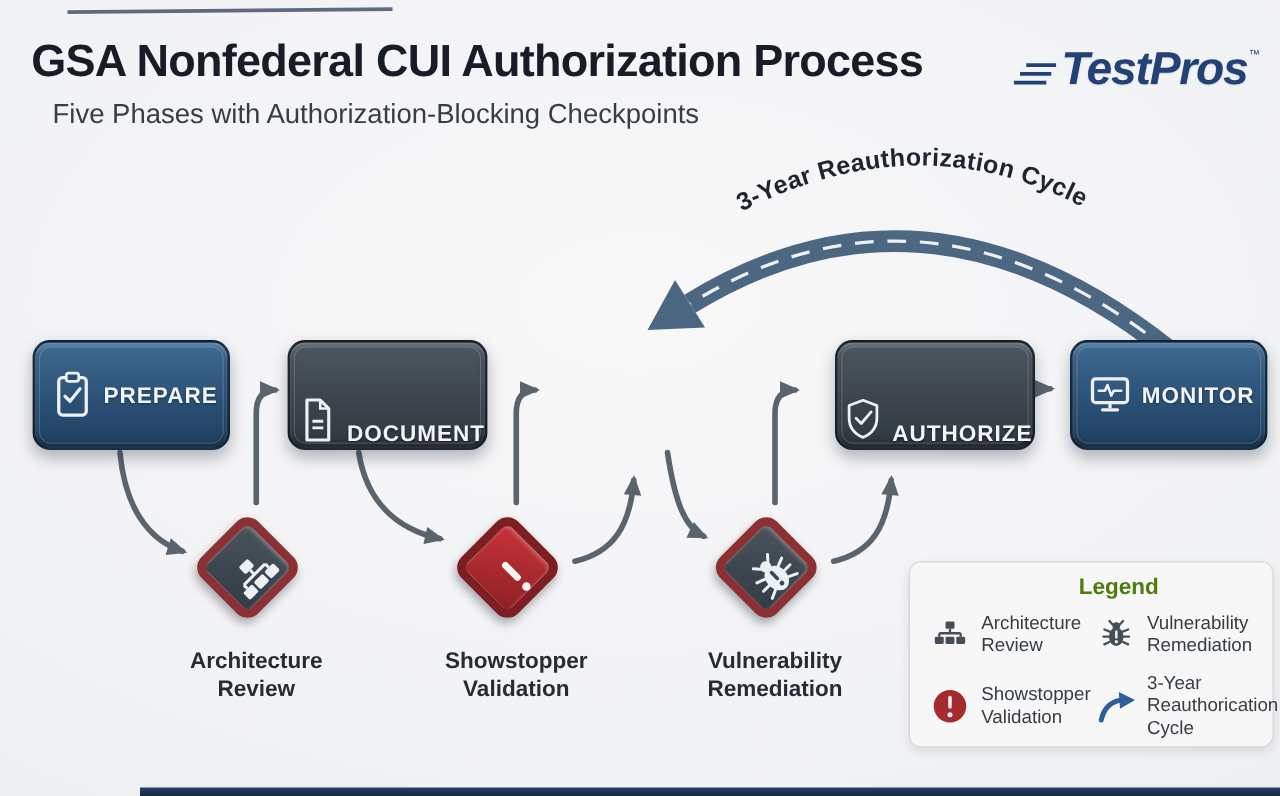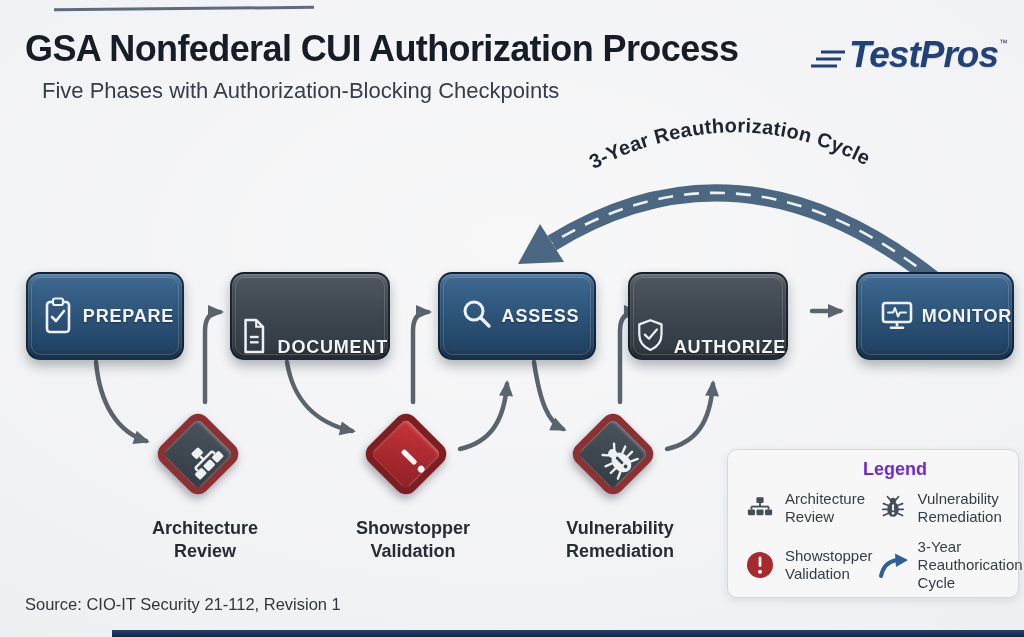--- a/index.html
+++ b/index.html
@@ -47,21 +47,21 @@
   .diamond.red { border-color:#7d1e22; background:linear-gradient(145deg,#c8343a,#8e2025); }
   .diamond-icon { position:absolute; inset:-7px; display:flex; align-items:center;
     justify-content:center; transform:rotate(-45deg); }
   .cp-label { position:absolute; width:190px; text-align:center; font-size:18px;
     font-weight:700; color:#272c34; line-height:1.3; white-space:pre-line; z-index:3; }
 
   
   .legend { position:absolute; left:727px; top:449px; width:292px; height:149px;
     background:#f7f7f8; border:1.5px solid #d7d8db; border-radius:10px;
     box-shadow:0 3px 8px rgba(30,40,55,.10); z-index:3; padding-top:9px; }
-  .legend-title { text-align:center; font-size:18px; font-weight:600; color:#6d28d9;padding-left:44px; }
+  .legend-title { text-align:center; font-size:18px; font-weight:600; color:#4d7c0f;padding-left:44px; }
   .legend-grid { display:grid; grid-template-columns:1fr 1.08fr; row-gap:13px;
     column-gap:4px; padding:10px 8px 0 16px; }
   .legend-item { display:flex; align-items:center; gap:9px; }
   .legend-item .li-icon { flex:0 0 32px; display:flex; justify-content:center; }
   .legend-item .li-label { font-size:15px; color:#363d45; line-height:1.18;
     white-space:pre-line; }
 
   
   .source { position:absolute; left:25px; top:595px; font-size:16.5px; color:#31363e; }
 
@@ -132,37 +132,30 @@
   <div class="phase slate" style="left:230px; width:160px;">
     <svg width="44" height="44" viewBox="0 0 44 44">
       <path d="M14 5.5 h11 l7 7 v26 h-18 z" fill="none" stroke="#edf1f5" stroke-width="2.6" stroke-linejoin="round"></path>
       <path d="M25 5.5 v7 h7" fill="none" stroke="#edf1f5" stroke-width="2.2"></path>
       <line x1="18.5" y1="23" x2="27.5" y2="23" stroke="#edf1f5" stroke-width="2.4"></line>
       <line x1="18.5" y1="28.5" x2="27.5" y2="28.5" stroke="#edf1f5" stroke-width="2.4"></line>
     </svg>
     <div class="label">DOCUMENT</div>
   </div>
 
-  <div class="phase blue" style="left:438px; width:158px;">
-    <svg width="44" height="44" viewBox="0 0 44 44">
-      <circle cx="19" cy="17" r="9" fill="none" stroke="#edf1f5" stroke-width="3"></circle>
-      <line x1="26" y1="24" x2="34" y2="32" stroke="#edf1f5" stroke-width="3.4" stroke-linecap="round"></line>
-    </svg>
-    <div class="label">ASSESS</div>
-  </div>
-
-  <div class="phase slate" style="left:628px; width:160px;">
+
+  <div class="phase slate" style="left:668px; width:160px;">
     <svg width="44" height="44" viewBox="0 0 44 44">
       <path d="M22 5 L34 9.5 V20 C34 28.5 29 34 22 37 C15 34 10 28.5 10 20 V9.5 Z" fill="none" stroke="#edf1f5" stroke-width="2.4" stroke-linejoin="round"></path>
       <polyline points="16,20.5 20.5,25 29,15" fill="none" stroke="#edf1f5" stroke-width="2.4" stroke-linecap="round" stroke-linejoin="round"></polyline>
     </svg>
     <div class="label">AUTHORIZE</div>
   </div>
 
-  <div class="phase blue" style="left:856px; width:158px;justify-content:flex-end;">
+  <div class="phase blue" style="left:856px; width:158px;">
     <svg width="44" height="44" viewBox="0 0 44 44">
       <rect x="8" y="9" width="28" height="19" rx="2.5" fill="none" stroke="#edf1f5" stroke-width="2.6"></rect>
       <polyline points="13,18.5 18,18.5 20,14 23,22.5 25,18.5 31,18.5" fill="none" stroke="#edf1f5" stroke-width="2" stroke-linecap="round" stroke-linejoin="round"></polyline>
       <line x1="22" y1="28" x2="22" y2="32.5" stroke="#edf1f5" stroke-width="2.6"></line>
       <line x1="16" y1="33.8" x2="28" y2="33.8" stroke="#edf1f5" stroke-width="2.6" stroke-linecap="round"></line>
     </svg>
     <div class="label">MONITOR</div>
   </div>
 
   <div class="diamond-wrap" style="left:150px; top:406px;">
@@ -279,16 +272,15 @@
           </svg>
         </span>
         <span class="li-label">3-Year
 Reauthorication
 Cycle</span>
       </div>
 
     </div>
   </div>
 
-  <div class="source">Source: CIO-IT Security 21-112, Revision 1</div>
 
   <div class="bottom-bar"></div>
 </div>
 
 </body></html>

